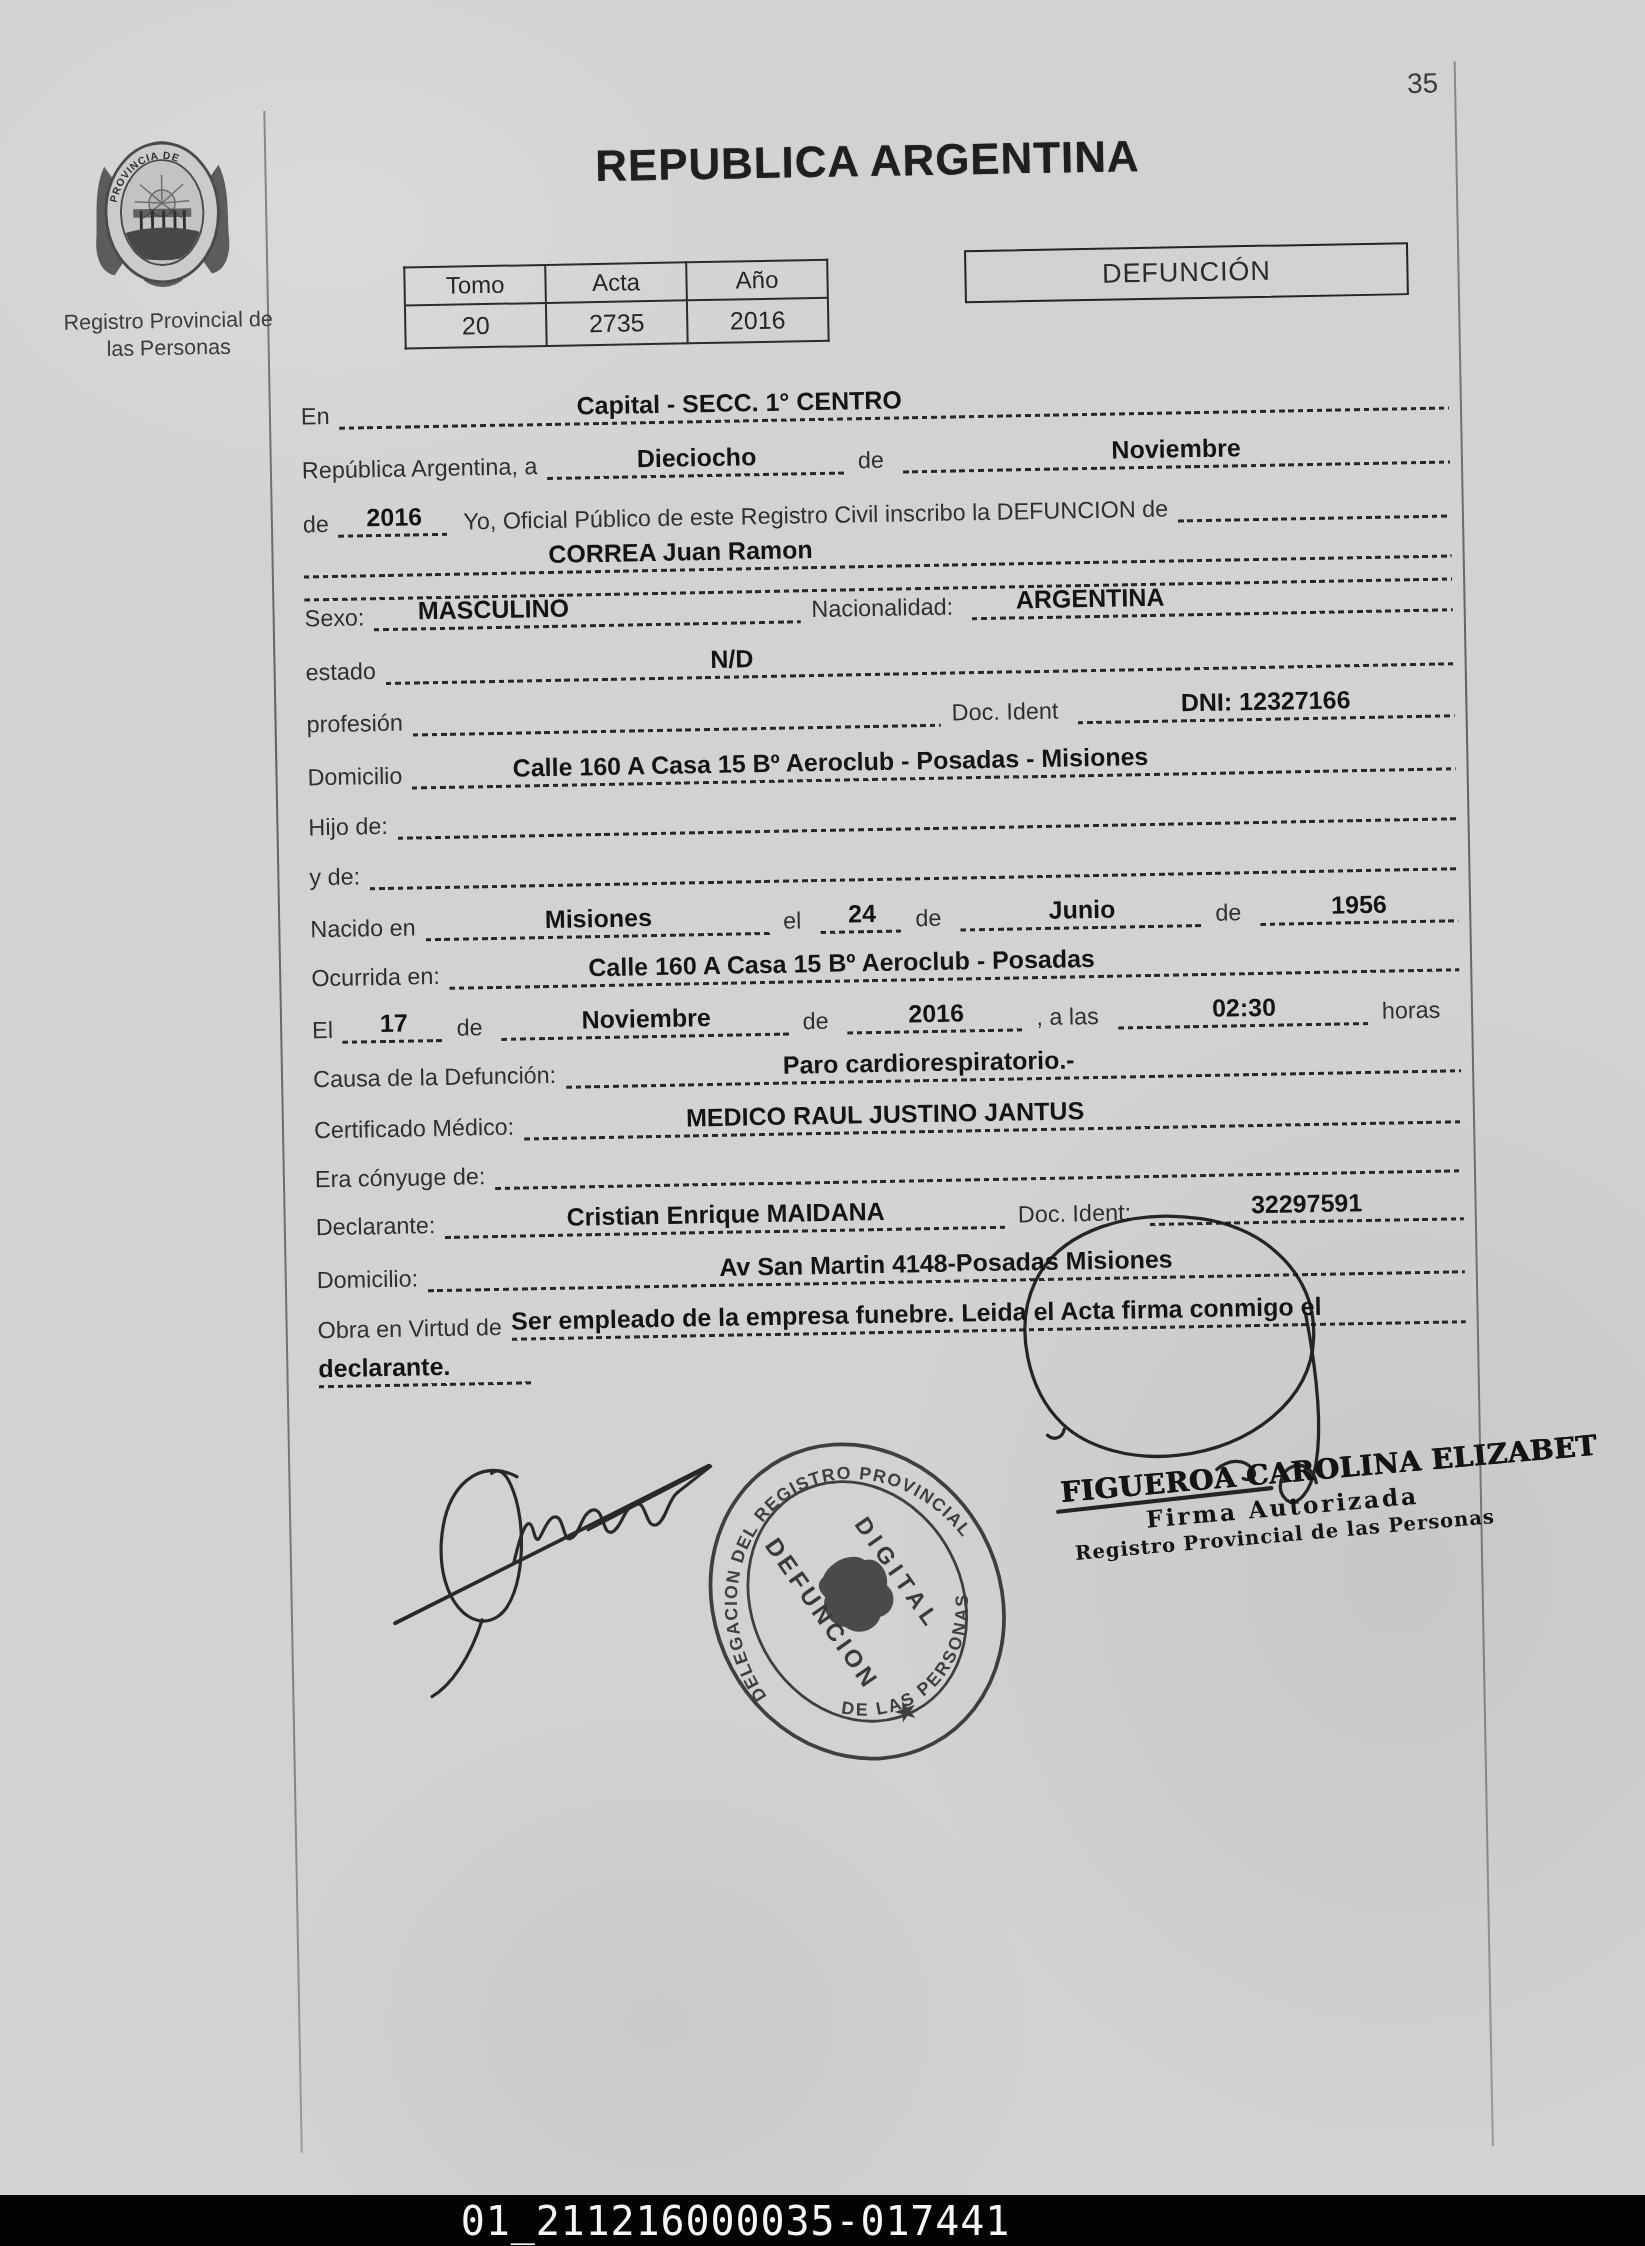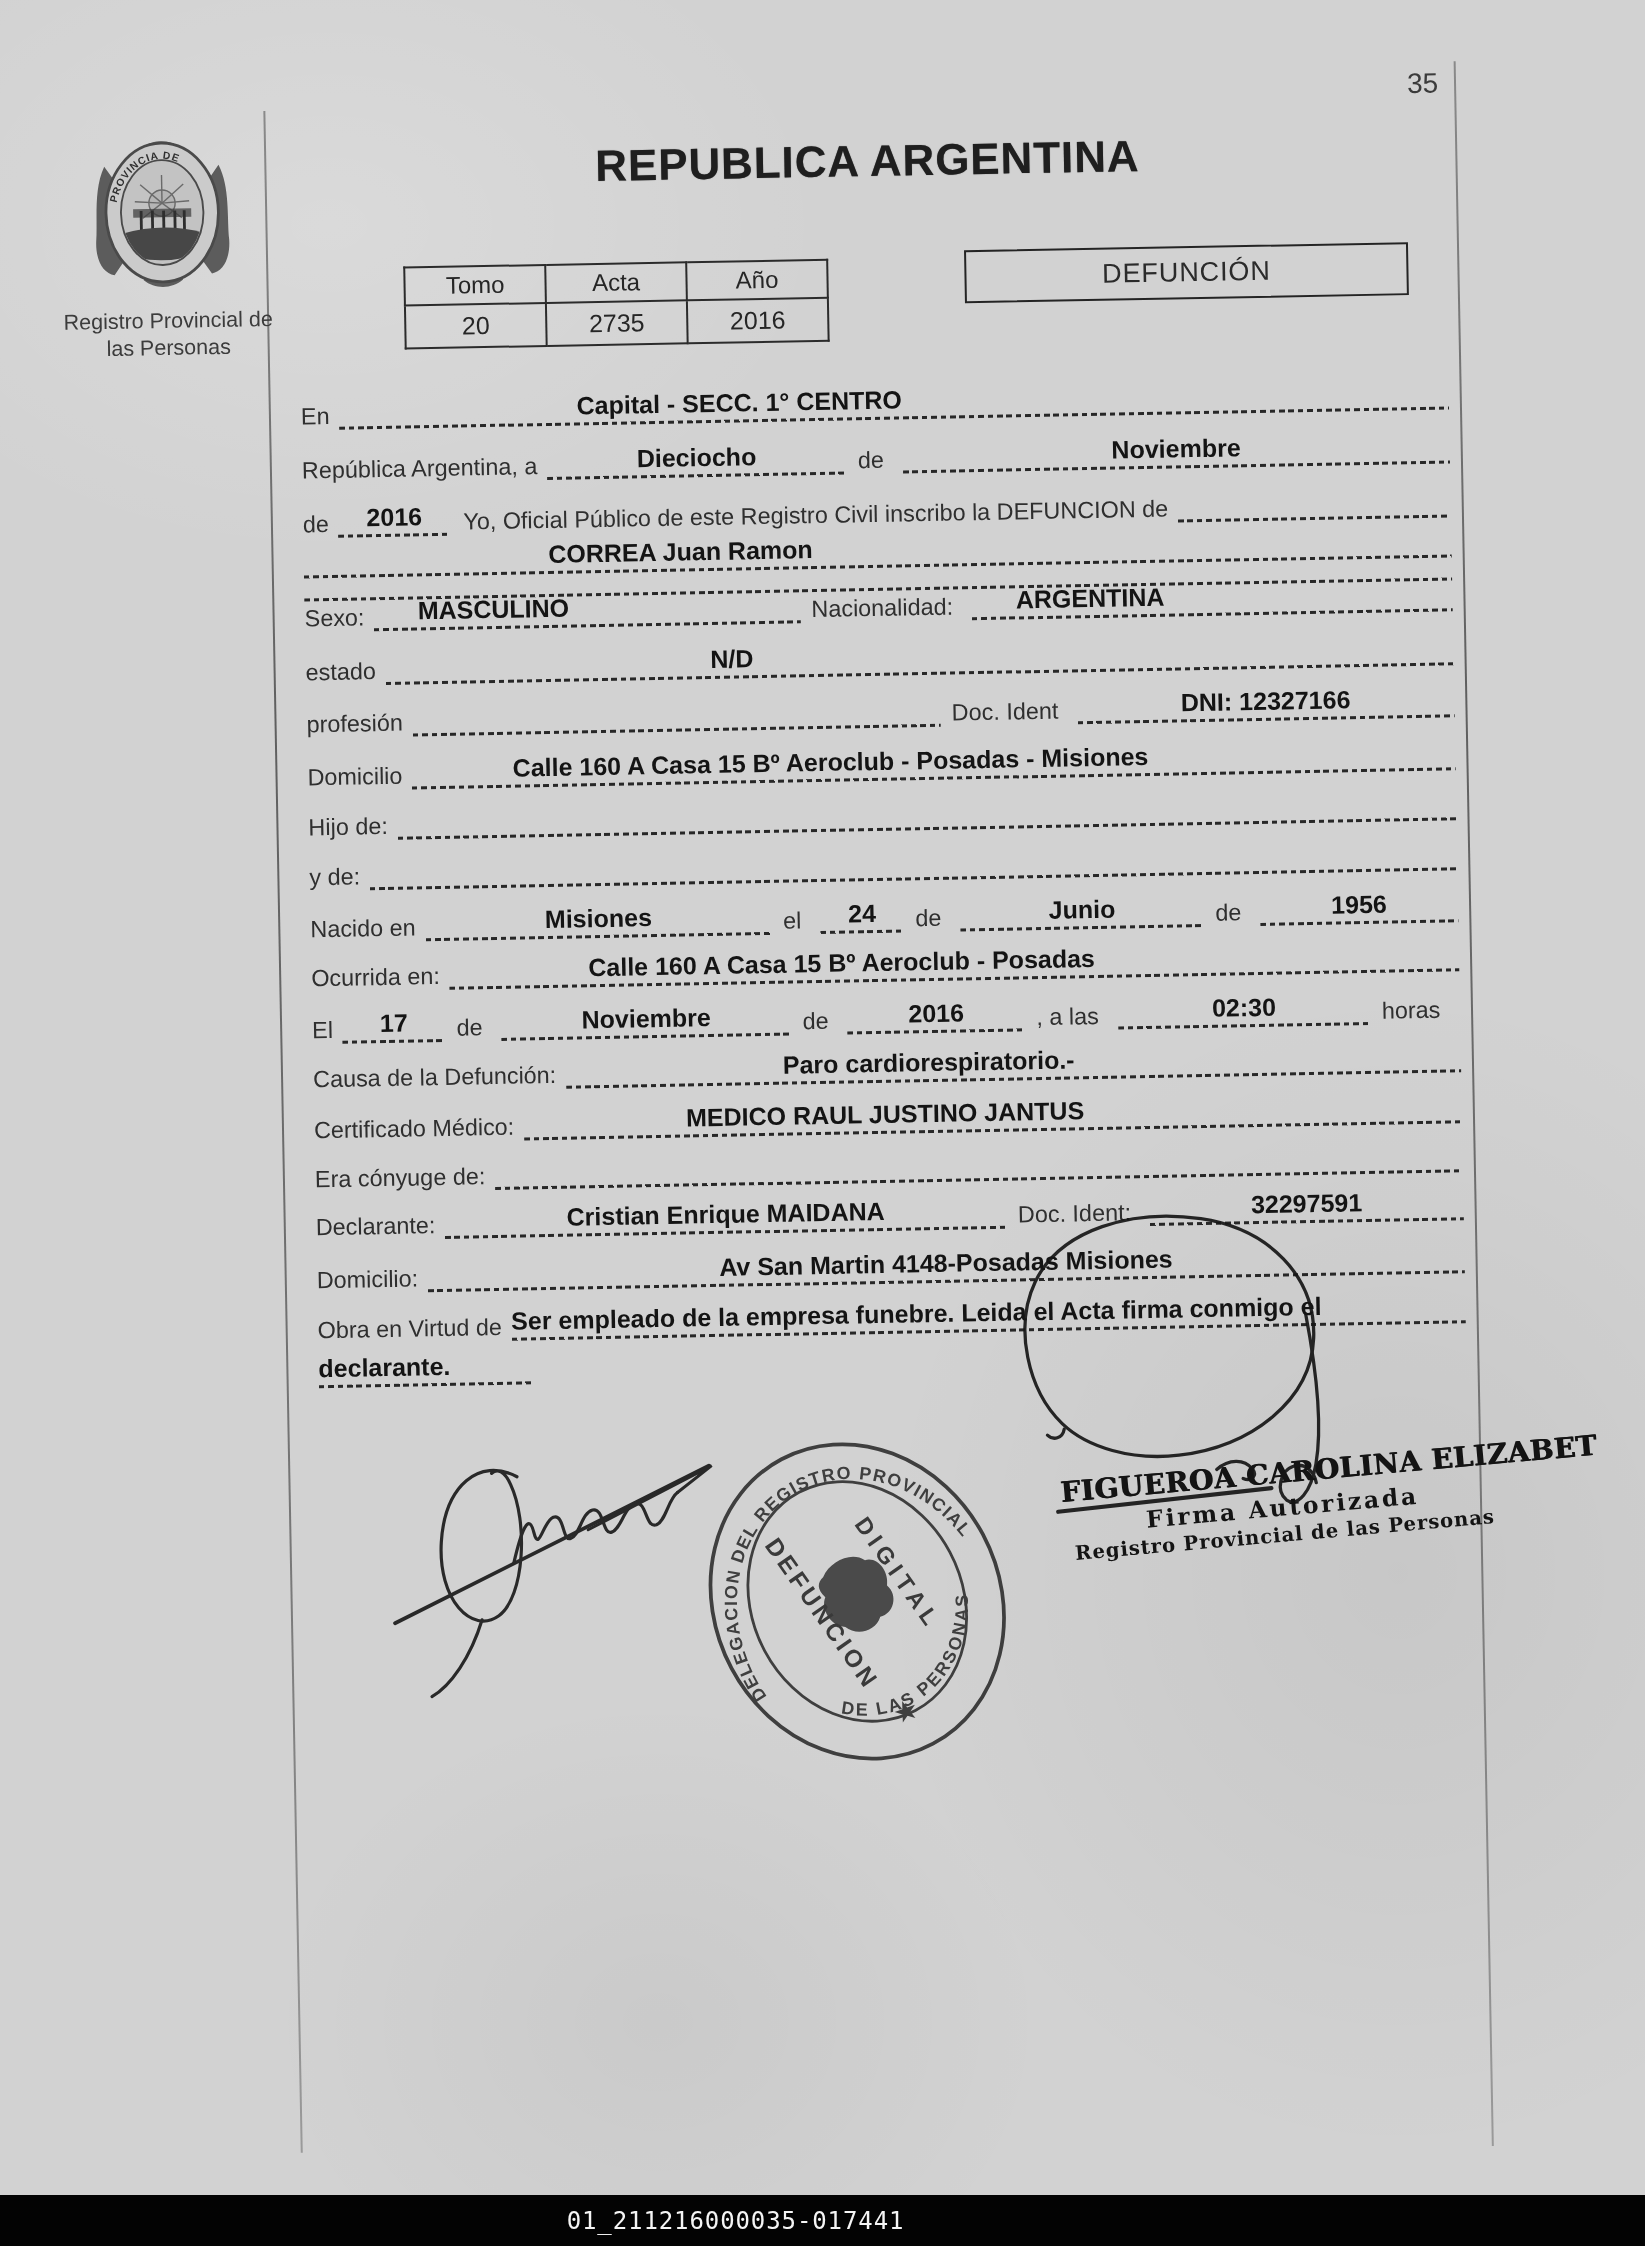--- a/index.html
+++ b/index.html
@@ -52,21 +52,21 @@
   .auth-stamp{position:absolute; left:1055px; top:1465px; width:440px; z-index:3;
     transform:rotate(-4deg); text-align:center; color:#141414;
     font-family:"DejaVu Serif",serif; font-weight:bold;}
   .auth-name{font-size:28px; letter-spacing:0.5px; text-shadow:0.9px 0 0 #141414; white-space:nowrap;}
   .auth-role{font-size:23.4px; letter-spacing:2.8px; margin-top:3.7px;}
   .auth-org{font-size:19.7px; letter-spacing:0.9px; margin-top:1.9px; white-space:nowrap;}
   .pen{position:absolute; inset:0; z-index:4; pointer-events:none;}
   
   .footer{position:absolute; left:0; bottom:0; width:1645px; height:52px; background:#030303;
     display:flex; align-items:center; justify-content:center; z-index:6;}
-  .footer span{font-family:"DejaVu Sans Mono",monospace; font-size:24px; color:#f5f5f5;
+  .footer span{font-family:"DejaVu Sans Mono",monospace; font-size:40px; color:#f5f5f5;
     transform:translateX(-87px); letter-spacing:0.9px;}
 </style>
 </head>
 <body>
 
 <div id="scan">
   <div id="doc">
 
     <div class="vline" style="left:282px; top:101px; height:2042px;"></div>
     <div class="vline" style="left:1473px; top:73px; height:2085px;"></div>

